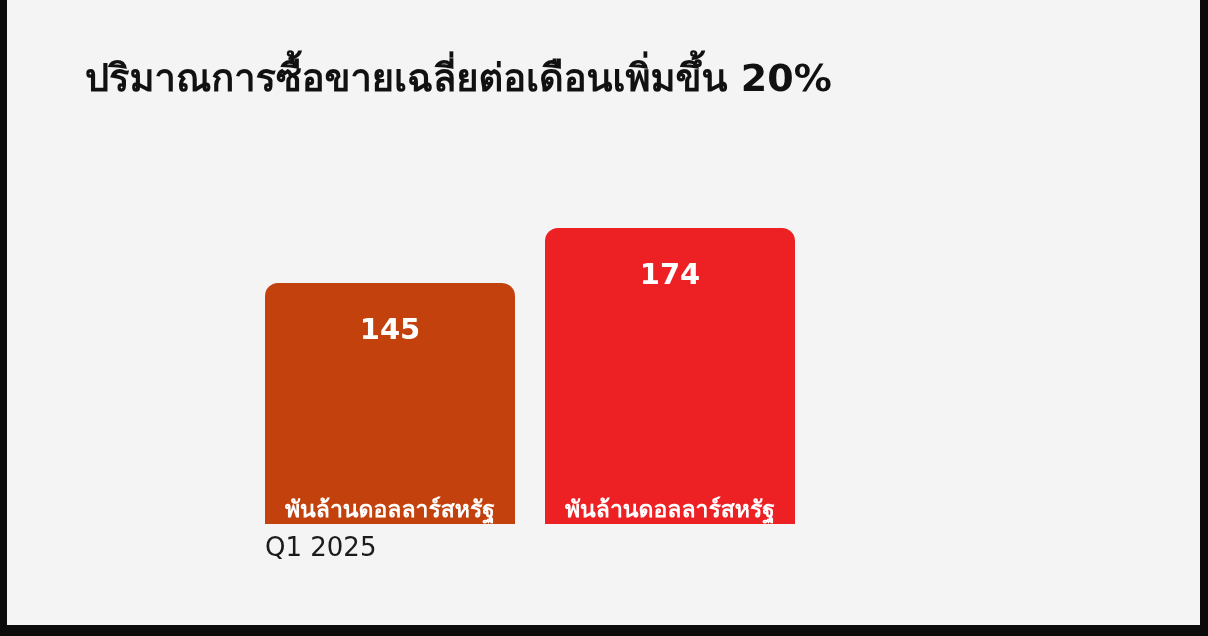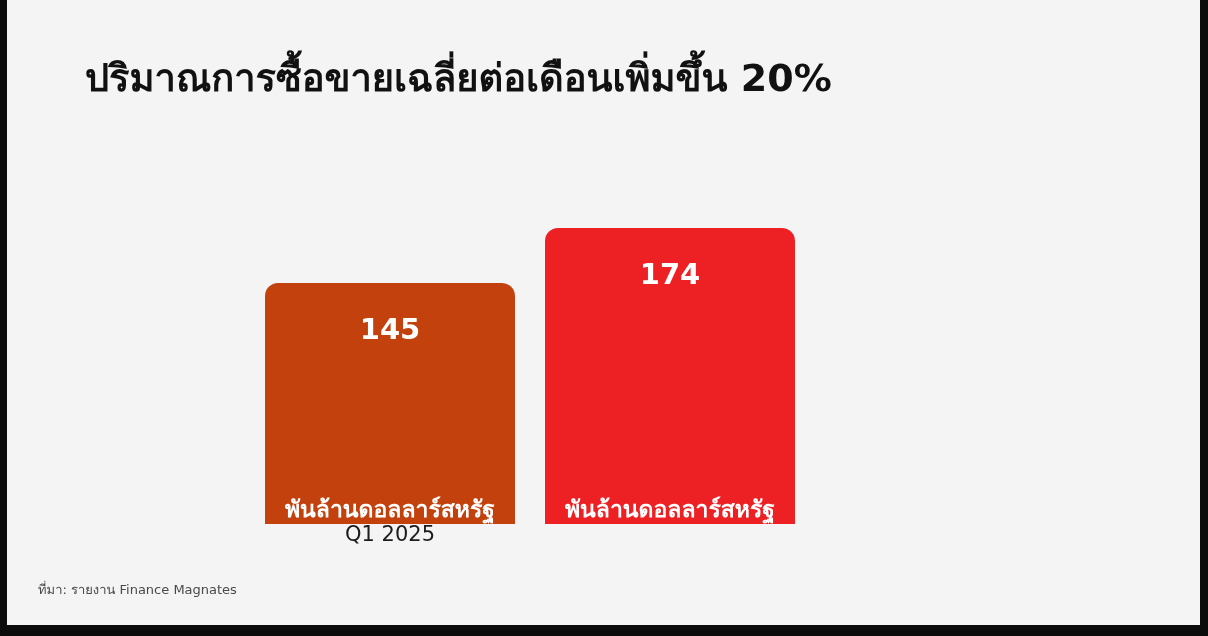--- a/index.html
+++ b/index.html
@@ -101,24 +101,23 @@
     color: #ffffff;
     font-size: 23px;
     font-weight: 700;
     line-height: 1.2;
     margin-top: 3px;
     white-space: nowrap;
   }
 
   .cat-label {
     position: absolute;
-    bottom: 90px;
-    font-size: 21px;
+    bottom: 74px;
+    font-size: 26px;
     color: #1b1b1b;
-    text-align: center;
     white-space: nowrap;
   }
 
   .cat-q1 {
     left: 265px;
     width: 250px;
     font-weight: 400;
   }
 
   .cat-q2 {
@@ -165,15 +164,14 @@
       <div class="bar-unit">พันล้านดอลลาร์สหรัฐ</div>
     </div>
 
     <div class="cat-label cat-q1">
       <span>Q1 2025</span>
     </div>
 
 
   </div>
 
-  <div class="source">ที่มา: รายงาน Finance Magnates</div>
 
 </div>
 
 </body></html>

